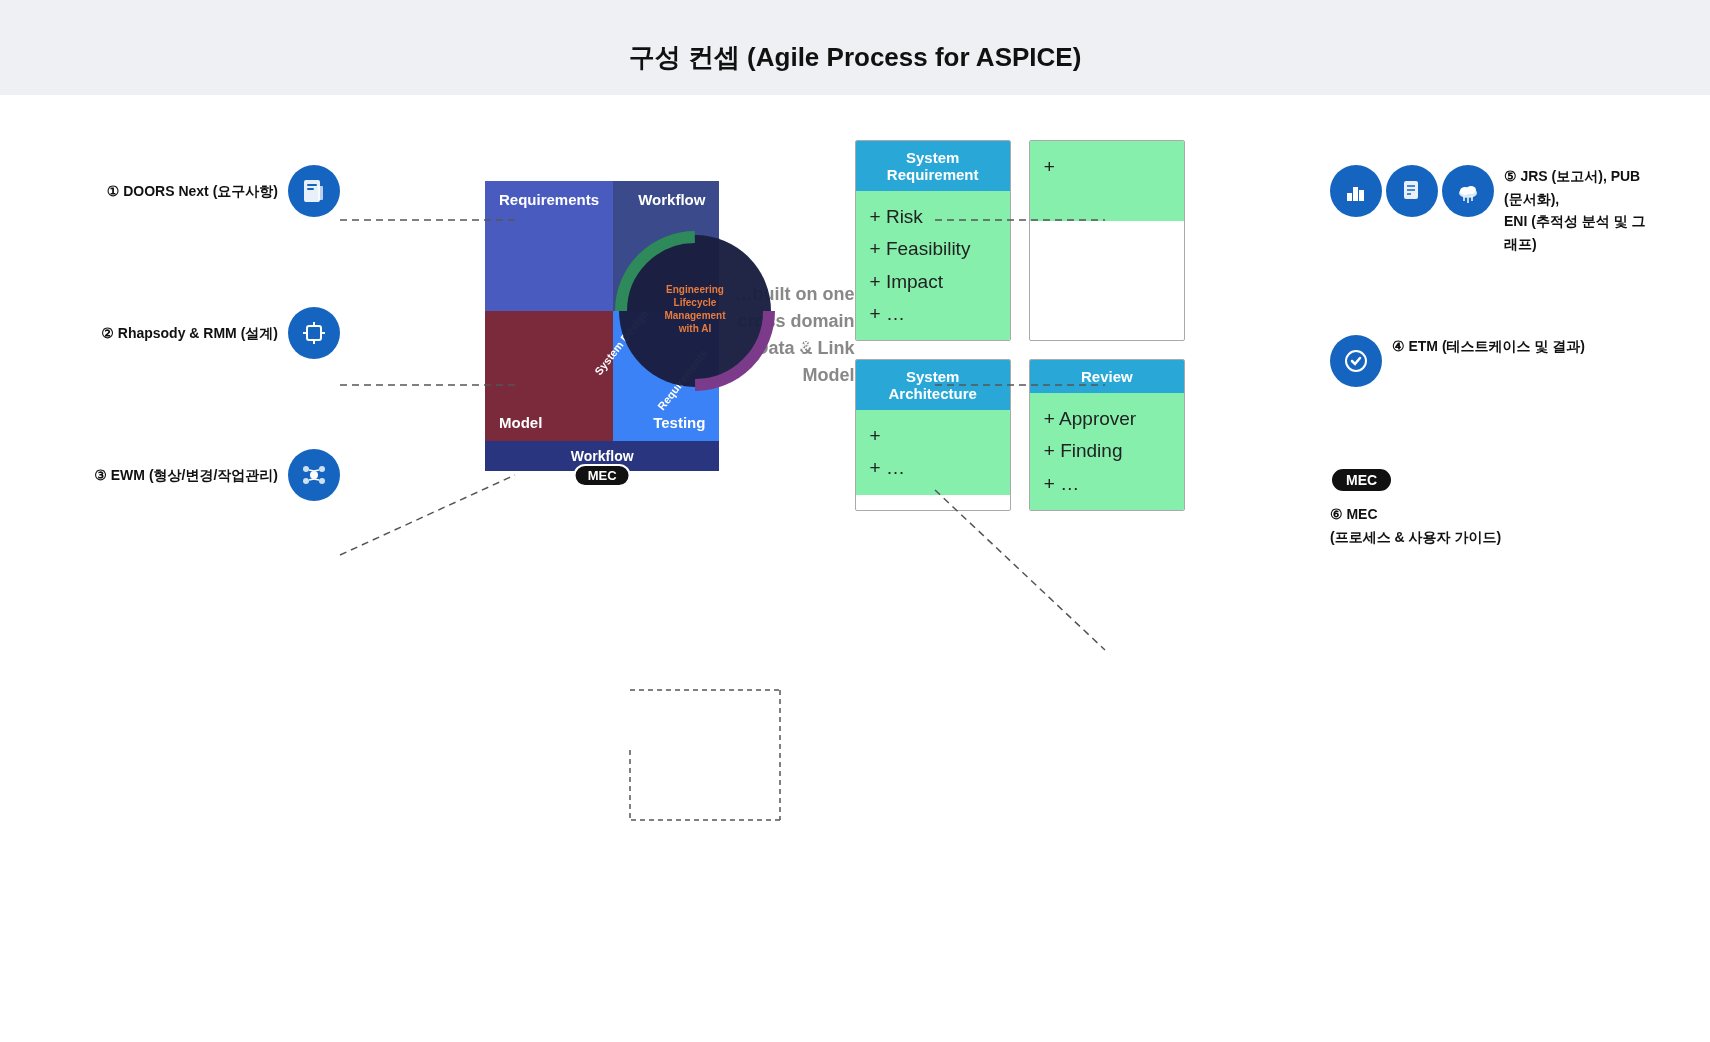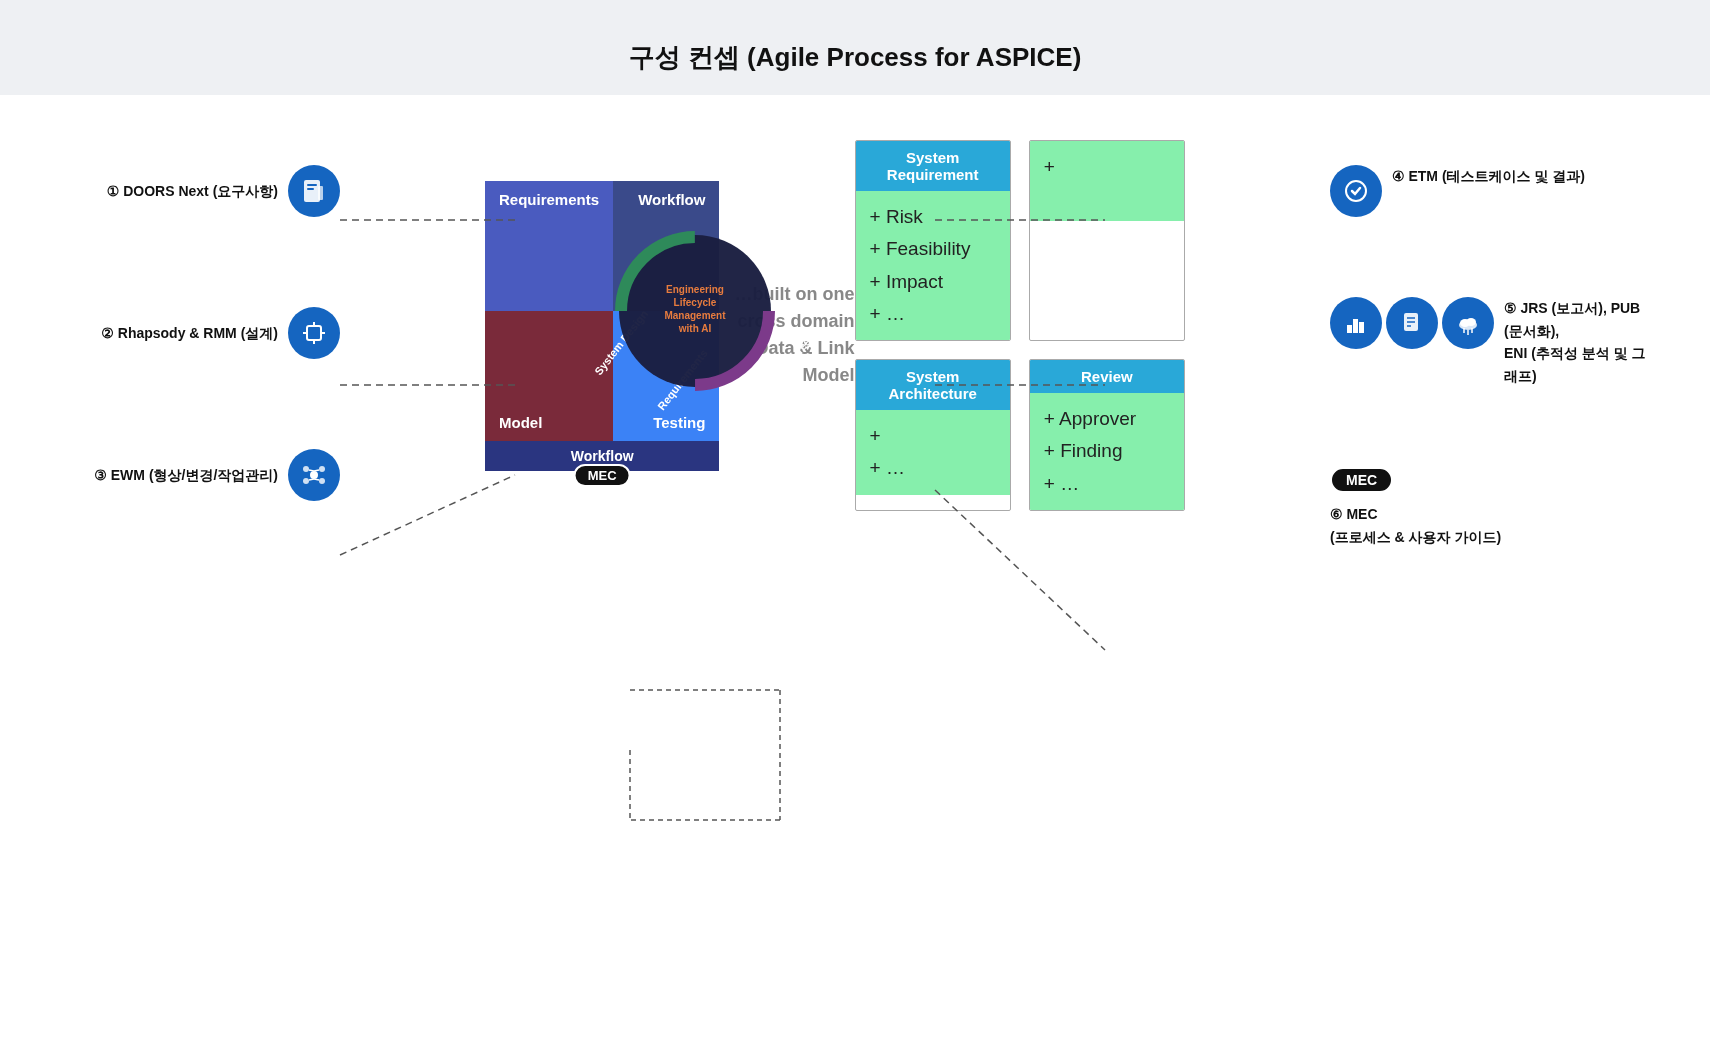--- a/index.html
+++ b/index.html
@@ -371,34 +371,20 @@
         </div>
       </div>
     </div>
 
     <div class="right-labels">
 
       <div class="right-label-item">
         <div class="right-icons">
           <div class="label-icon">
             <svg width="28" height="28" viewBox="0 0 28 28">
-              <circle cx="14" cy="14" r="10" fill="none" stroke="#fff" stroke-width="2"></circle>
-              <path d="M10 14 L13 17 L18 11" stroke="#fff" stroke-width="2.5" fill="none" stroke-linecap="round"></path>
-            </svg>
-          </div>
-        </div>
-        <div class="right-label-text">
-          <span class="label-num">④ ETM (테스트케이스 및 결과)</span>
-        </div>
-      </div>
-
-      <div class="right-label-item">
-        <div class="right-icons">
-          <div class="label-icon">
-            <svg width="28" height="28" viewBox="0 0 28 28">
               <rect x="5" y="16" width="5" height="8" fill="#fff"></rect>
               <rect x="11" y="10" width="5" height="14" fill="#fff"></rect>
               <rect x="17" y="13" width="5" height="11" fill="#fff"></rect>
             </svg>
           </div>
           <div class="label-icon">
             <svg width="28" height="28" viewBox="0 0 28 28">
               <rect x="6" y="4" width="14" height="18" rx="2" fill="#fff" opacity="0.9"></rect>
               <line x1="9" y1="9" x2="17" y2="9" stroke="#1565c0" stroke-width="1.5"></line>
               <line x1="9" y1="13" x2="17" y2="13" stroke="#1565c0" stroke-width="1.5"></line>
@@ -414,20 +400,34 @@
               <line x1="14" y1="21" x2="14" y2="26" stroke="#fff" stroke-width="1.5"></line>
               <line x1="18" y1="19" x2="18" y2="24" stroke="#fff" stroke-width="1.5"></line>
             </svg>
           </div>
         </div>
         <div class="right-label-text">
           <span class="label-num">⑤ JRS (보고서), PUB (문서화),<br>ENI (추적성 분석 및 그래프)</span>
         </div>
       </div>
 
+      <div class="right-label-item">
+        <div class="right-icons">
+          <div class="label-icon">
+            <svg width="28" height="28" viewBox="0 0 28 28">
+              <circle cx="14" cy="14" r="10" fill="none" stroke="#fff" stroke-width="2"></circle>
+              <path d="M10 14 L13 17 L18 11" stroke="#fff" stroke-width="2.5" fill="none" stroke-linecap="round"></path>
+            </svg>
+          </div>
+        </div>
+        <div class="right-label-text">
+          <span class="label-num">④ ETM (테스트케이스 및 결과)</span>
+        </div>
+      </div>
+
       <div class="right-label-item" style="flex-direction:column; align-items:flex-start; gap:6px;">
         <div class="mec-badge-right">MEC</div>
         <div class="right-label-text">
           <span class="label-num">⑥ MEC<br>(프로세스 &amp; 사용자 가이드)</span>
         </div>
       </div>
     </div>
 
   </div>
 </div>

